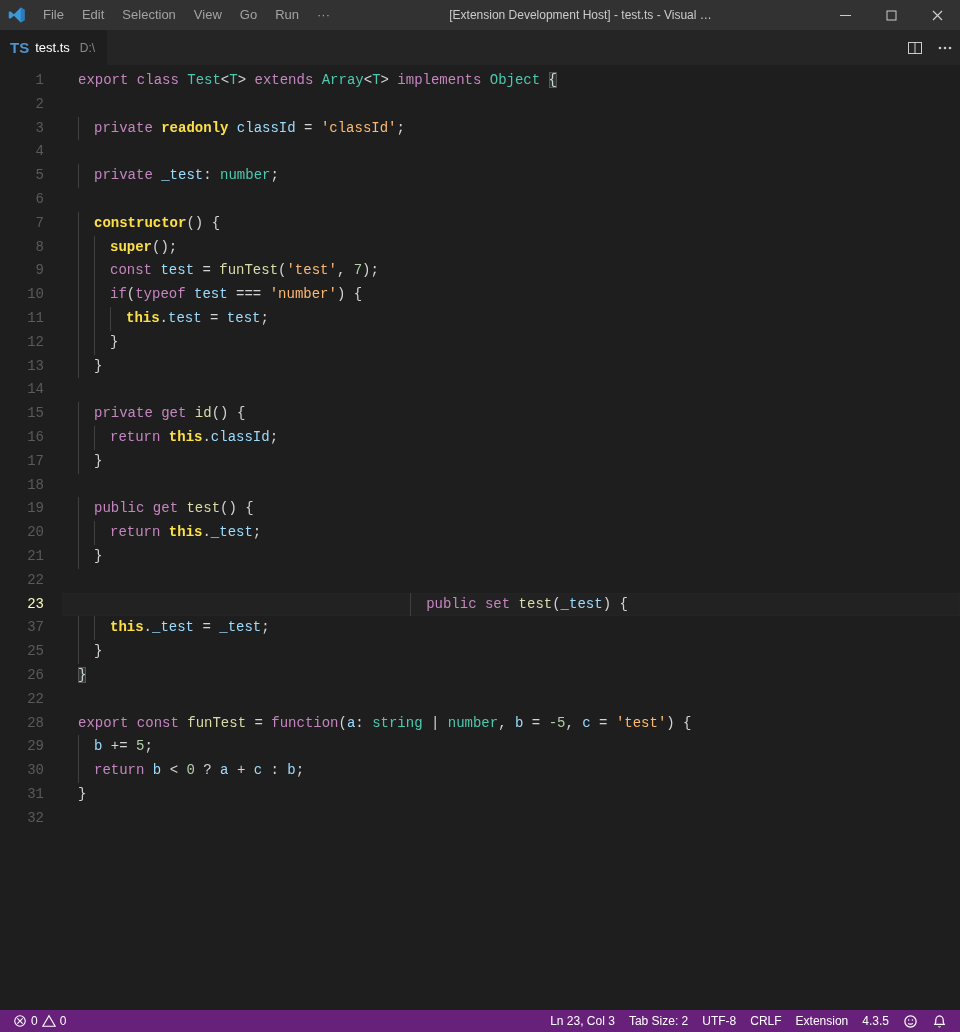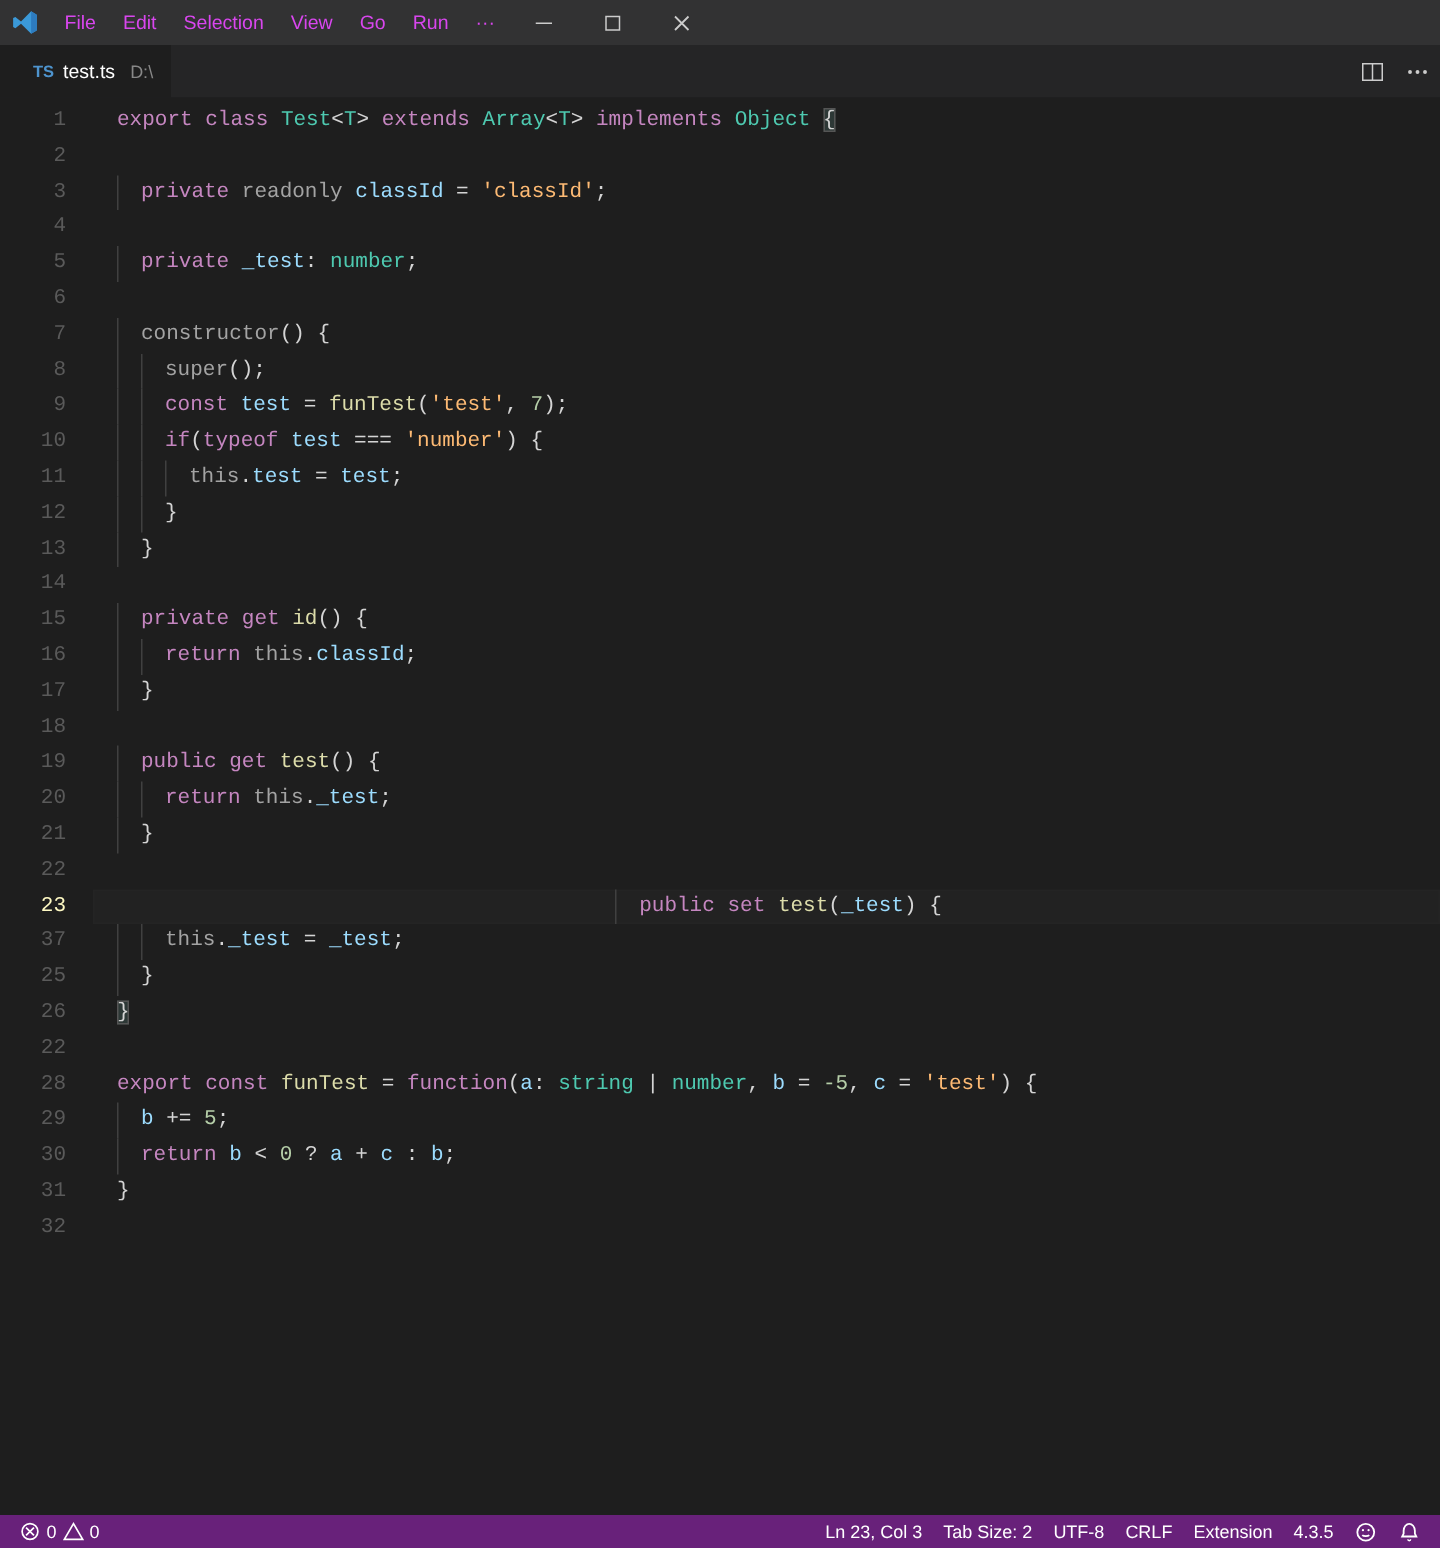--- a/index.html
+++ b/index.html
@@ -14,38 +14,38 @@
   .titlebar {
     height: 30px;
     background: #323233;
     display: flex;
     align-items: center;
     color: #ccc;
     user-select: none;
   }
   .titlebar .logo { width: 34px; display:flex; align-items:center; justify-content:center; }
   .titlebar .menu { display:flex; }
-  .titlebar .menu .mitem { padding: 0 9px; line-height: 30px; cursor: default; color:#d946ef; }
+  .titlebar .menu .mitem { padding: 0 9px; line-height: 30px; cursor: default; color:#a3a3a3; }
   .titlebar .title { flex: 1; text-align: center; color: #ccc; font-size: 12px; }
   .titlebar .winbtn { width: 46px; height:30px; display:flex; align-items:center; justify-content:center; color:#ccc; }
   .tabbar {
     height: 35px;
     background: #252526;
     display: flex;
     align-items: stretch;
   }
   .tab {
     display: flex; align-items: center;
     padding: 0 12px 0 10px;
     background: #1e1e1e;
     color: #fff;
     font-size: 13px;
     gap: 6px;
   }
-  .tab .ts-badge { color:#4e94ce; font-weight:600; font-size:11px;margin-left:12px; }
+  .tab .ts-badge { color:#4e94ce; font-weight:600; font-size:15px; }
   .tab .fname { color: #fff; }
   .tab .fpath { color: #888; font-size:12px; padding-left:4px; }
   .tabbar .spacer { flex:1; }
   .tabbar .action { width: 30px; display:flex; align-items:center; justify-content:center; color:#ccc; }
   .editor {
     position: relative;
     height: calc(1032px - 30px - 35px - 22px);
     display: flex;
     font-family: Consolas, "Courier New", monospace;
     font-size: 14px;
@@ -76,21 +76,21 @@
   .indent {
     display:inline-block;
     width: 16px;
     border-left: 1px solid #404040;
     height: 23.8px;
     vertical-align: top;
   }
   .indent.first { border-left: none; }
   
   .kw { color: #c586c0; }       
-  .bluekw { color: #a3a3a3; }   
+  .bluekw { color: #fde047; font-weight: bold; }   
   .cls { color: #4ec9b0; }      
   .fn { color: #dcdcaa; }       
   .prop { color: #9cdcfe; }     
   .str { color: #fdba74; }      
   .num { color: #b5cea8; }      
   .punct { color: #d4d4d4; }
   .brkmatch { color:#d4d4d4; background:#3b514d80; outline:1px solid #555; outline-offset:-1px;}
   .statusbar {
     height: 22px;
     background: #68217a;
@@ -115,20 +115,21 @@
   </div>
   <div class="menu">
     <div class="mitem">File</div>
     <div class="mitem">Edit</div>
     <div class="mitem">Selection</div>
     <div class="mitem">View</div>
     <div class="mitem">Go</div>
     <div class="mitem">Run</div>
     <div class="mitem">···</div>
   </div>
+  <div class="title">[Extension Development Host] - test.ts - Visual …</div>
   <div class="winbtn">
     <svg width="11" height="11" viewBox="0 0 11 11">
         <rect y="5" width="11" height="1" fill="#ccc"></rect>
       </svg>
   </div>
   <div class="winbtn">
     <svg width="11" height="11" viewBox="0 0 11 11">
         <rect x="1" y="1" width="9" height="9" fill="none" stroke="#ccc"></rect>
       </svg>
   </div>

